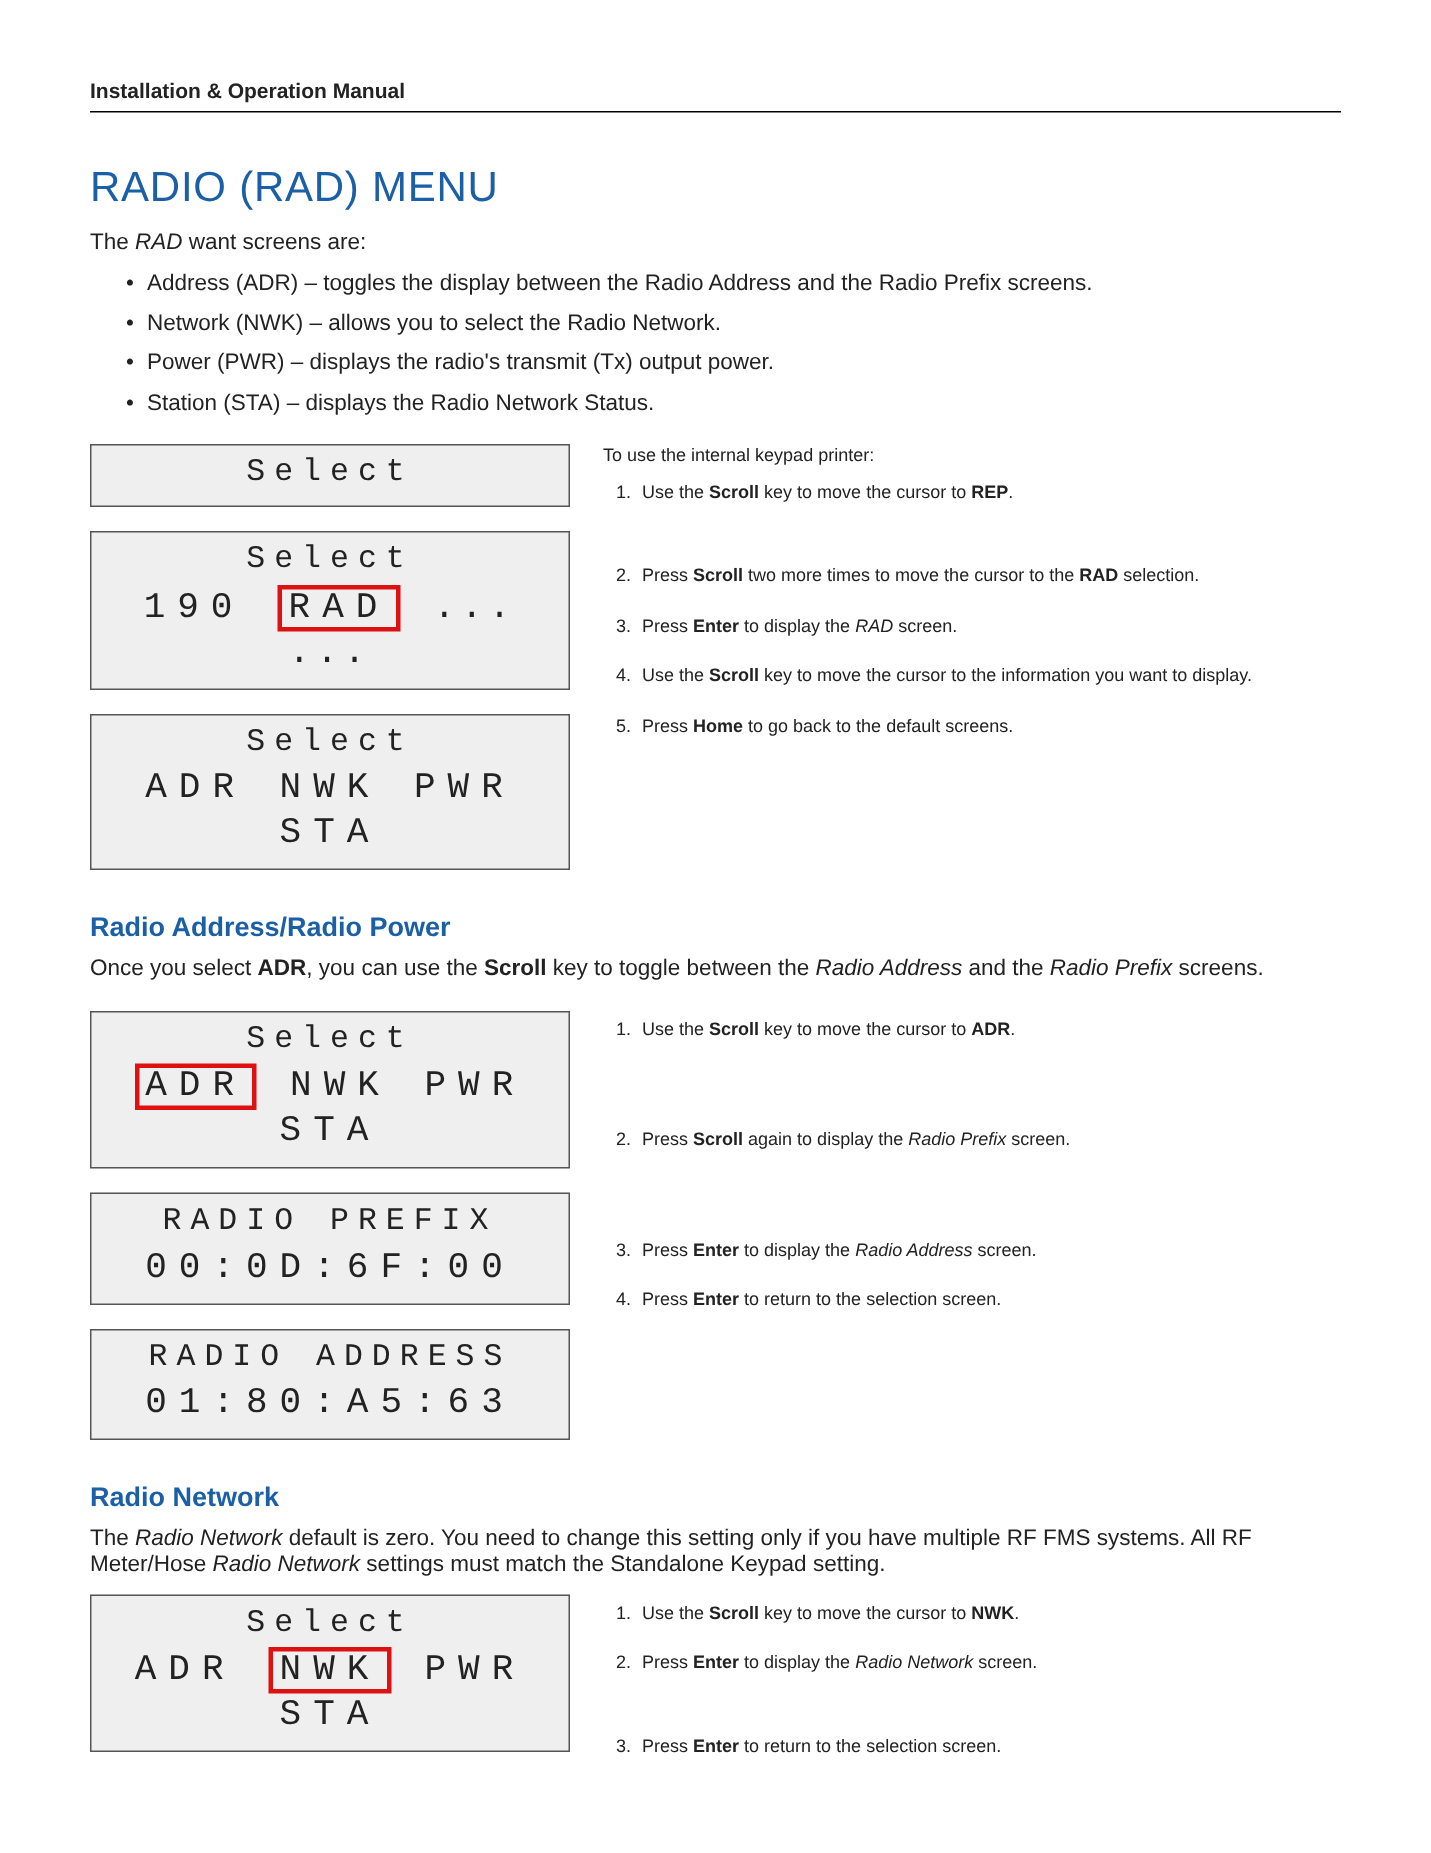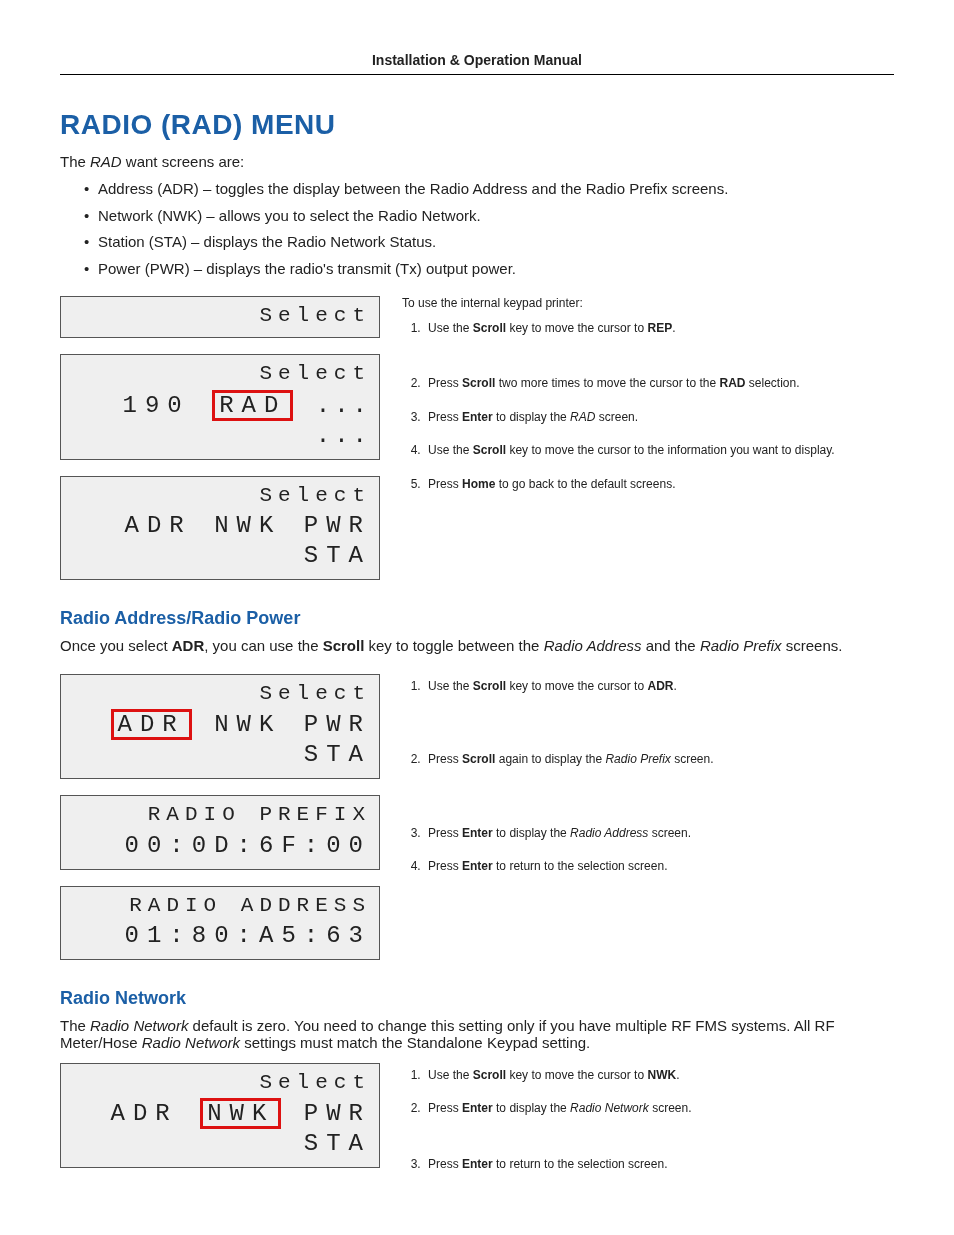--- a/index.html
+++ b/index.html
@@ -10,31 +10,31 @@
     color: #222;
   }
   .page {
     width: 954px;
     min-height: 1235px;
     box-sizing: border-box;
     padding: 52px 60px 30px 60px;
     position: relative;
   }
   .running-head {
-    text-align: center;
+    text-align: left;
     font-weight: 700;
     font-size: 14px;
     padding-bottom: 6px;
     border-bottom: 1.5px solid #000;
     margin-bottom: 34px;
   }
   h1.section-title {
     color: #1b5fa6;
     font-size: 28px;
-    font-weight: 700;
+    font-weight: 400;
     letter-spacing: 0.5px;
     margin: 0 0 12px 0;
   }
   p.intro {
     font-size: 15px;
     margin: 0 0 6px 0;
   }
   p.intro .italic { font-style: italic; }
   ul.bullets {
     list-style: none;
@@ -85,21 +85,21 @@
     color: #1b5fa6;
     font-size: 18px;
     font-weight: 700;
     margin: 28px 0 8px 0;
   }
   
   .lcd {
     border: 1px solid #555;
     background: #efefef;
     padding: 6px 8px 8px 8px;
-    text-align: right;
+    text-align: center;
     font-family: "Courier New", monospace;
     letter-spacing: 6px;
     font-size: 22px;
     line-height: 1.25;
     color: #222;
   }
   .lcd .line1 { font-size: 21px; }
   .lcd .line2 { font-size: 24px; letter-spacing: 8px; margin-top: 2px; }
   .sel {
     display: inline-block;
@@ -119,22 +119,22 @@
 
   <h1 class="section-title">RADIO (RAD) MENU</h1>
 
   <p class="intro">
     <span>The </span><span class="italic">RAD</span><span> want screens are:</span>
   </p>
 
   <ul class="bullets">
     <li>Address (ADR) – toggles the display between the Radio Address and the Radio Prefix screens.</li>
     <li>Network (NWK) – allows you to select the Radio Network.</li>
+    <li>Power (PWR) – displays the radio's transmit (Tx) output power.</li>
     <li>Station (STA) – displays the Radio Network Status.</li>
-    <li>Power (PWR) – displays the radio's transmit (Tx) output power.</li>
   </ul>
 
   <div class="row">
     <div class="lcd-col">
       <div class="lcd">
         <div class="line1">Select</div>
       </div>
       <div class="lcd">
         <div class="line1">Select</div>
         <div class="line2">

